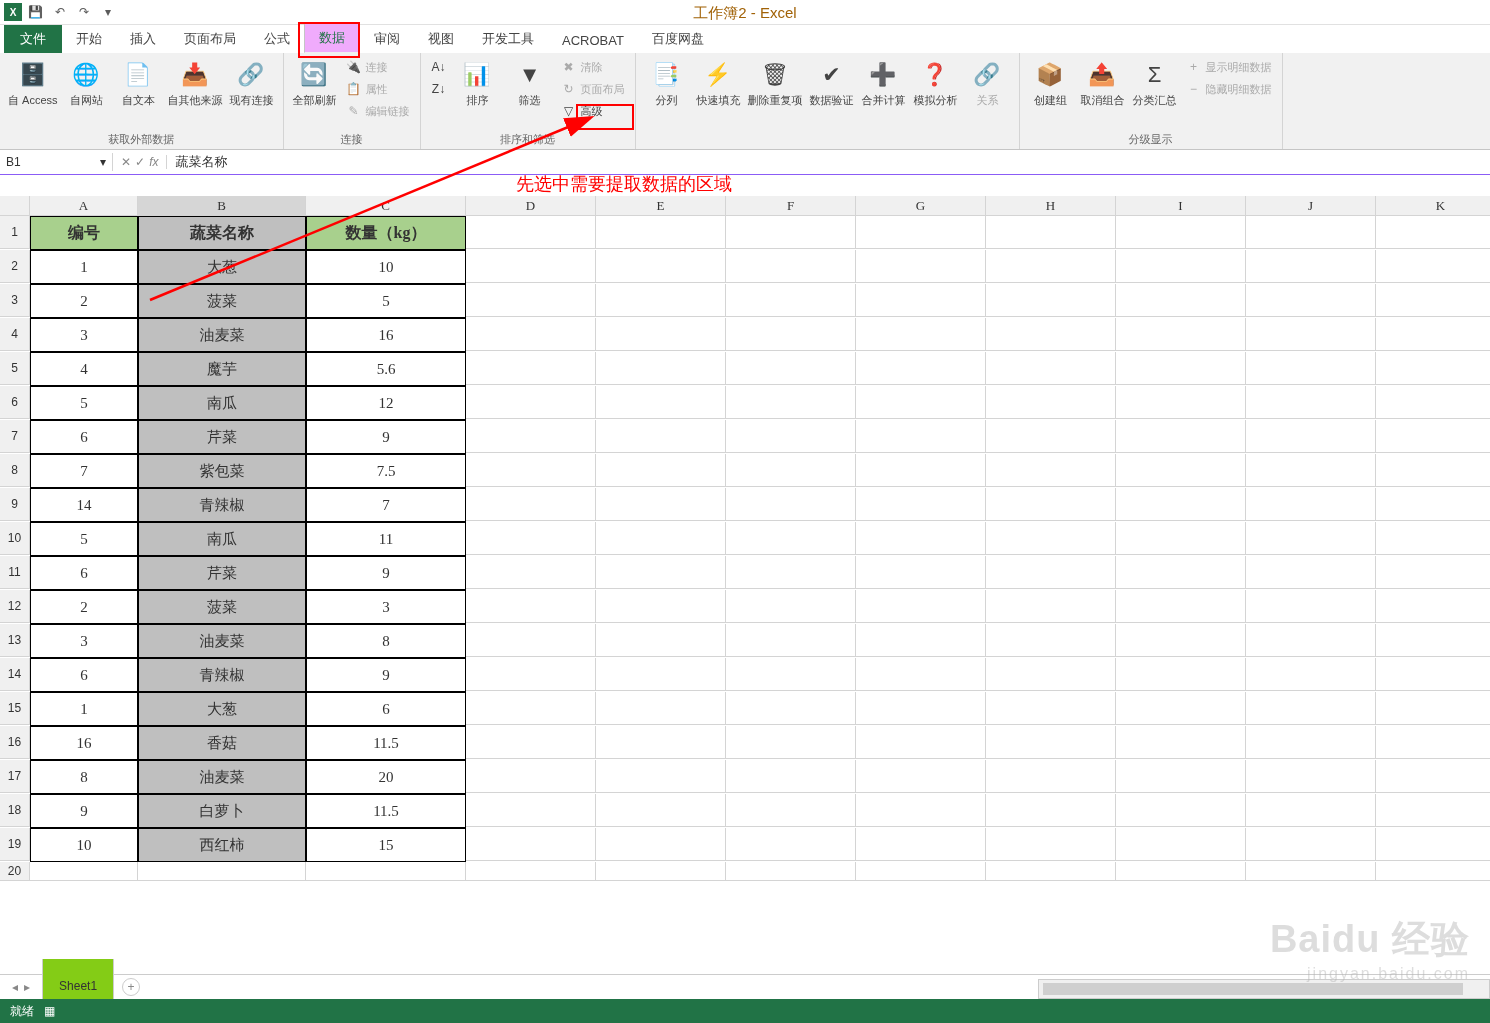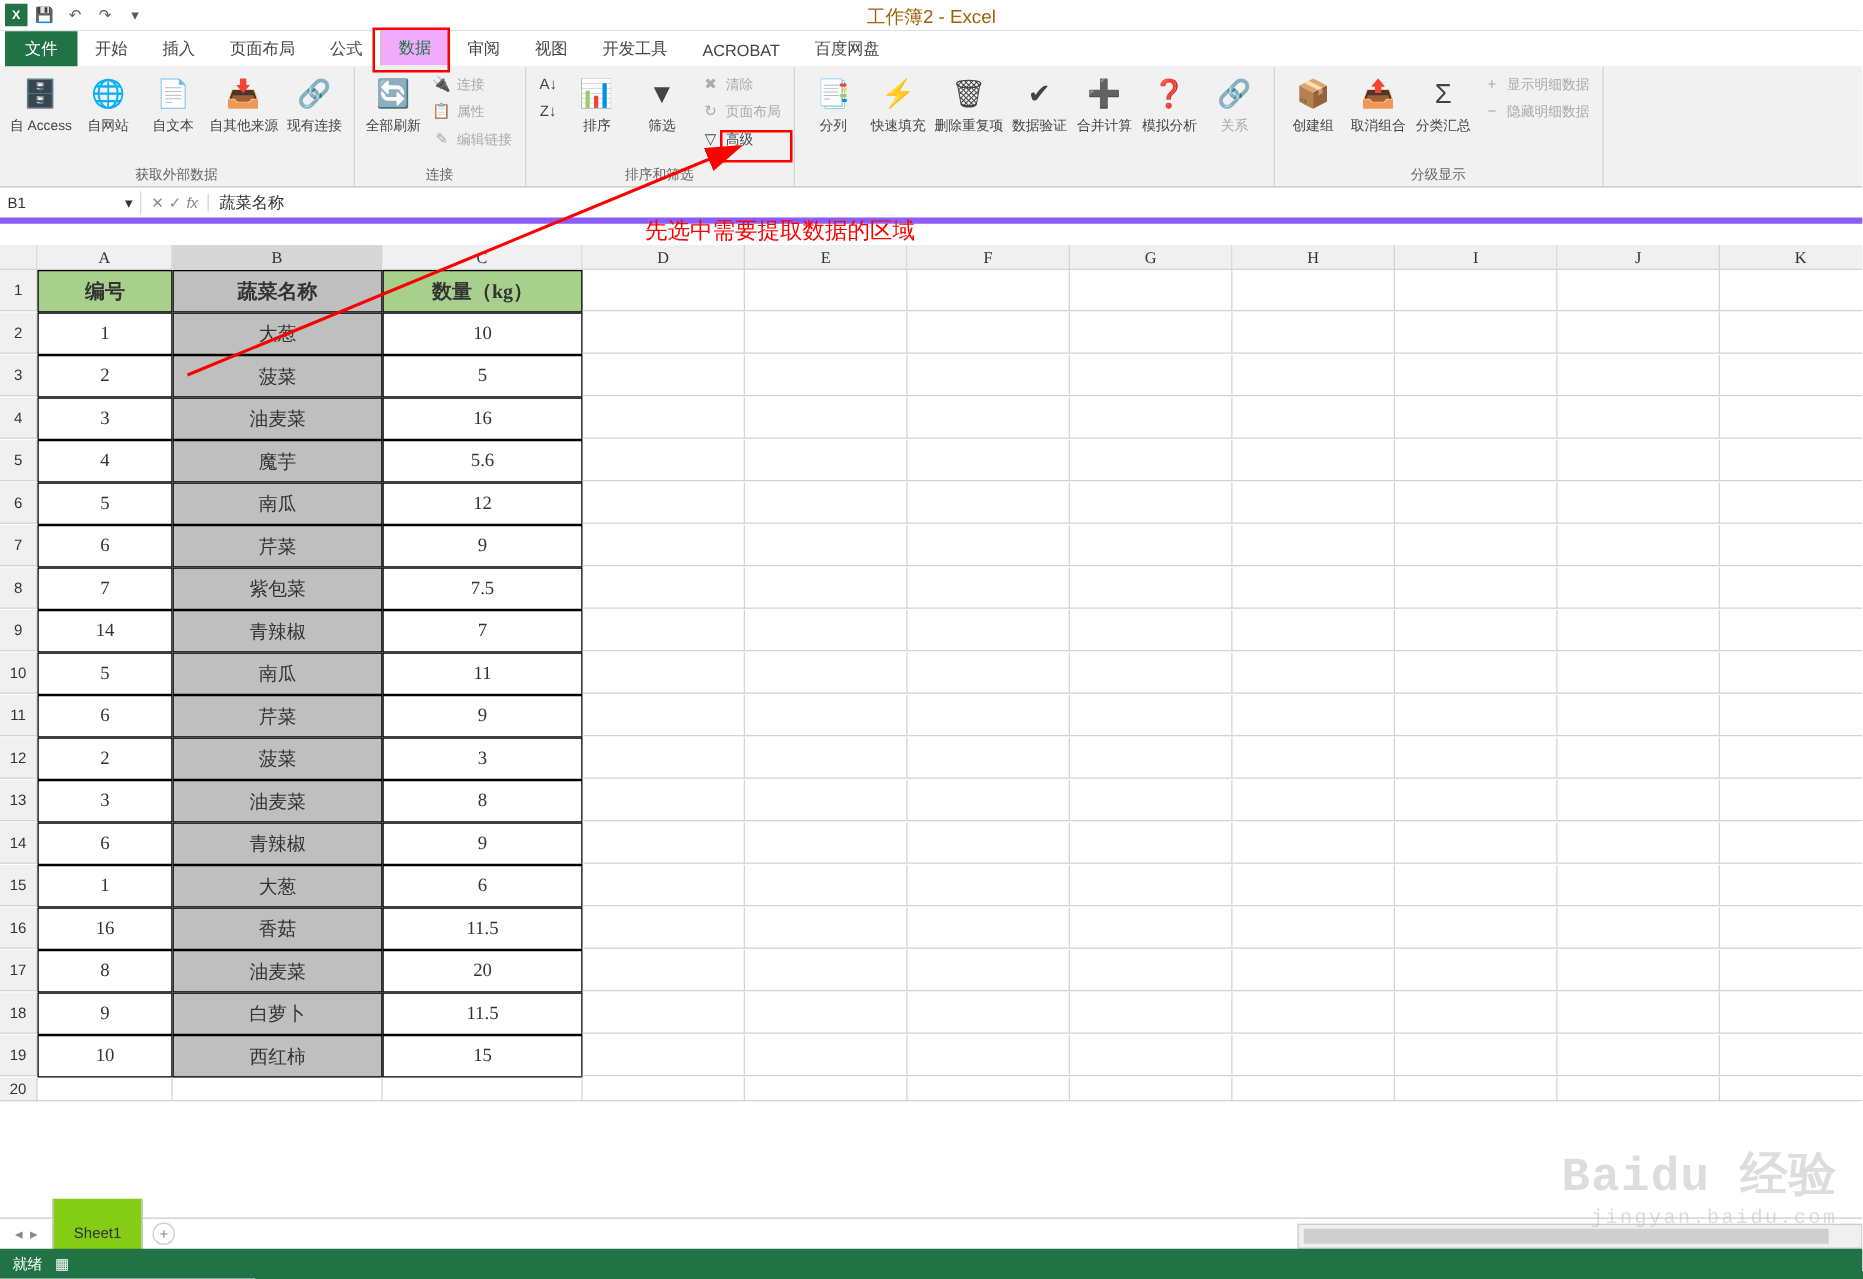--- a/index.html
+++ b/index.html
@@ -139,21 +139,21 @@
     cursor:pointer;
     white-space:nowrap;
   }
   .small-btn.disabled { color:#aaa; }
   .small-btn .sicon { width:16px;height:16px;display:flex;align-items:center;justify-content:center;font-size:12px;}
   .col-stack { display:flex;flex-direction:column;gap:2px; }
   
   .formula-bar {
     display:flex;
     align-items:center;
-    border-bottom:5px solid #8b5cf6;
+    border-bottom:1px solid #8b5cf6;
     height:24px;
   }
   .name-box {
     width:100px;
     border-right:1px solid #d4d4d4;
     padding:2px 6px;
     display:flex;align-items:center;justify-content:space-between;
     font-size:12px;
   }
   .fx-controls {
@@ -278,21 +278,21 @@
     font-size:12px;
   }
   
   .watermark {
     position:absolute;
     right:20px;
     bottom:40px;
     color:rgba(180,180,180,0.45);
     text-align:right;
     pointer-events:none;
-    font-family:Liberation Mono, monospace;
+    font-family:Liberation Sans, sans-serif;
   }
   .watermark .wm1 { font-size:38px; font-weight:bold; letter-spacing:1px;}
   .watermark .wm2 { font-size:16px; letter-spacing:2px;}
   
   .hscroll-stub {
     position:absolute;
     bottom:24px;
     right:0;
     height:18px;
     width:450px;

